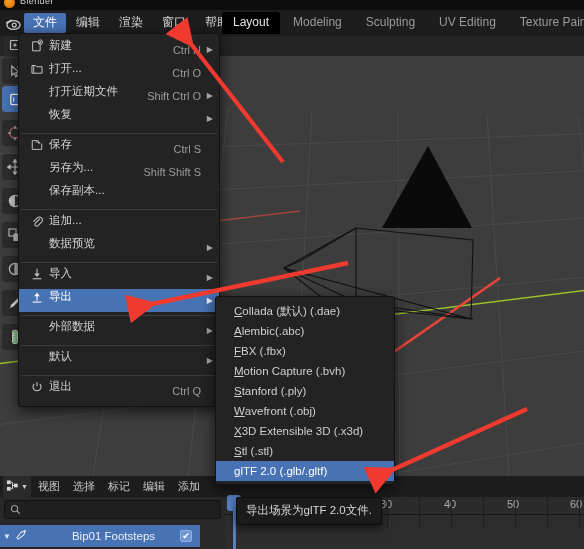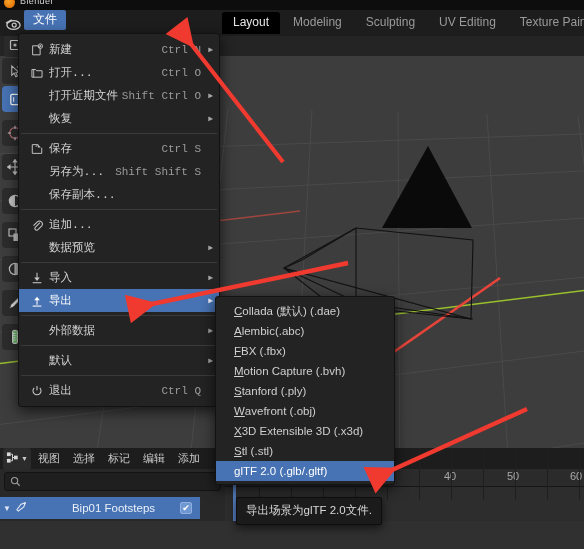--- a/index.html
+++ b/index.html
@@ -33,21 +33,21 @@
 
   
   .topbar {
     position: absolute; left: 0; top: 10px; width: 584px; height: 26px;
     background: #1d1d1d;
   }
   .blender-logo {
     position: absolute; left: 4px; top: 5px; width: 18px; height: 16px;
     color: #c8c8c8;
   }
-  .menubar { position: absolute; left: 24px; top: 0; height: 26px; display: flex; align-items: center; flex-direction: column; }
+  .menubar { position: absolute; left: 24px; top: 0; height: 26px; display: flex; align-items: center; }
   .menubar .mitem {
     font-size: 12px; color: #d2d2d2;
     padding: 3px 9px 4px; margin-right: 1px;
     border-radius: 2px; white-space: nowrap; line-height: 13px;
   }
   .menubar .mitem.active { background: #4772b3; color: #ffffff; }
 
   .wstabs {
     position: absolute; left: 222px; top: 0; height: 26px;
     display: flex; align-items: center;
@@ -103,23 +103,23 @@
     width: 202px;
     background: #232323;
     border: 1px solid #121212;
     border-radius: 3px;
     box-shadow: 0 4px 14px rgba(0,0,0,.65);
     padding: 4px 0 4px;
     z-index: 20;
   }
   .drow {
     position: relative; height: 23px;
-    display: flex; align-items: center;
+    display: flex; align-items: flex-start;
     padding: 0 6px 0 8px;
-    color: #d4d4d4; font-size: 11.5px; font-family: Liberation Mono, monospace;
+    color: #d4d4d4; font-size: 11.5px;
   }
   .drow.sel { background: #4772b3; color: #fff; }
   .drow.dis { color: #6a6a6a; }
   .drow .dicon {
     width: 20px; min-width: 20px; height: 16px;
     display: flex; align-items: center; justify-content: center;
     color: #c6c6c6; margin-right: 2px;
   }
   .drow.sel .dicon { color: #fff; }
   .drow .dlabel { flex: 0 0 auto; white-space: nowrap; }
@@ -163,21 +163,21 @@
     border-radius: 2px;
     padding: 5px 9px 6px;
     font-size: 11.5px; color: #d8d8d8;
     box-shadow: 0 3px 10px rgba(0,0,0,.6);
     white-space: nowrap;
     z-index: 30;
   }
 
   
   .bottom {
-    position: absolute; left: 0; top: 448px; width: 584px; height: 73px;
+    position: absolute; left: 0; top: 476px; width: 584px; height: 73px;
     background: #7dd3fc;
   }
   .outliner { position: absolute; left: 0; top: 0; width: 225px; height: 73px; background: #282828; }
   .ol-header {
     height: 21px; background: #1d1d1d;
     display: flex; align-items: center; gap: 1px; padding-left: 3px;
   }
   .ol-editor-btn {
     display: flex; align-items: center; gap: 2px;
     padding: 2px 3px; border-radius: 3px; background: #2b2b2b;

